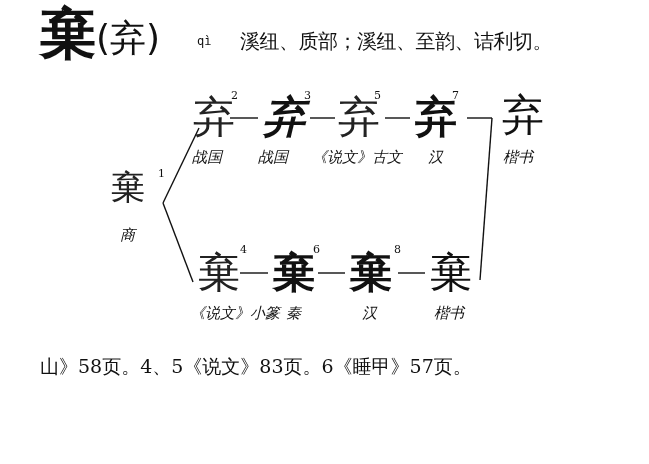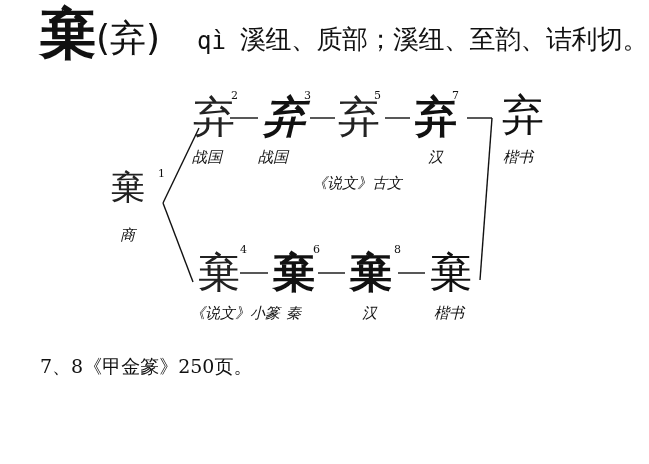--- a/index.html
+++ b/index.html
@@ -1,22 +1,22 @@
 <!DOCTYPE html>
 <html><head>
 <meta charset="utf-8">
 <style>
   html, body { margin:0; padding:0; background:#ffffff; }
   body { width:649px; height:464px; position:relative; overflow:hidden;
          font-family:"DejaVu Serif","Liberation Serif",serif; color:#111; }
   .abs { position:absolute; }
   .headword { left:40px; top:2px; font-size:56px; line-height:64px; font-weight:bold; font-family:"DejaVu Sans","Liberation Sans",sans-serif; }
   .headvariant { left:96px; top:18px; font-size:36px; line-height:40px; font-family:"DejaVu Sans","Liberation Sans",sans-serif; }
-  .pinyin { left:197px; top:30px; font-size:24px; line-height:22px; font-family:"DejaVu Sans Mono","Liberation Mono",monospace; }
-  .fanqie { left:240px; top:28px; font-size:26px; line-height:26px; font-family:Liberation Mono, monospace; letter-spacing:-0.5px; }
+  .pinyin { left:197px; top:30px; font-size:12px; line-height:22px; font-family:"DejaVu Sans Mono","Liberation Mono",monospace; }
+  .fanqie { left:240px; top:28px; font-size:20px; line-height:26px; font-family:Liberation Sans, sans-serif; letter-spacing:-0.5px; }
   .glyph { font-size:42px; line-height:46px; text-align:center; width:52px; font-family:"DejaVu Sans","Liberation Sans",sans-serif; }
   .g-seal { font-weight:normal; color:#222; font-family:"DejaVu Serif","Liberation Serif",serif; }
   .g-bold { font-weight:bold; }
   .sup { font-size:11px; line-height:12px; font-family:"DejaVu Serif","Liberation Serif",serif; }
   .lbl { font-size:15px; line-height:18px; white-space:nowrap; font-family:"DejaVu Serif","Liberation Serif",serif;font-style:italic; }
   .notes { left:40px; top:348px; width:560px; font-size:19px; line-height:37px; }
   .notes p { margin:0; }
   svg.lines { position:absolute; left:0; top:0; }
 </style>
 </head>
@@ -53,21 +53,21 @@
 <div class="abs glyph g-seal" style="left:188px;top:94px;">弃</div>
 <div class="abs sup" style="left:231px;top:90px;">2</div>
 <div class="abs lbl" style="left:192px;top:148px;">战国</div>
 
 <div class="abs glyph g-bold" style="left:258px;top:94px;font-style:italic;">弃</div>
 <div class="abs sup" style="left:304px;top:90px;">3</div>
 <div class="abs lbl" style="left:258px;top:148px;">战国</div>
 
 <div class="abs glyph g-seal" style="left:333px;top:94px;">弃</div>
 <div class="abs sup" style="left:374px;top:90px;">5</div>
-<div class="abs lbl" style="left:312px;top:148px;margin-top:26px;">《说文》古文</div>
+<div class="abs lbl" style="left:312px;top:148px;">《说文》古文</div>
 
 <div class="abs glyph g-bold" style="left:410px;top:94px;">弃</div>
 <div class="abs sup" style="left:452px;top:90px;">7</div>
 <div class="abs lbl" style="left:428px;top:148px;">汉</div>
 
 <div class="abs glyph" style="left:497px;top:92px;">弃</div>
 <div class="abs lbl" style="left:503px;top:148px;">楷书</div>
 
 <div class="abs glyph g-seal" style="left:193px;top:250px;">棄</div>
 <div class="abs sup" style="left:240px;top:244px;">4</div>
@@ -78,14 +78,14 @@
 <div class="abs lbl" style="left:286px;top:304px;">秦</div>
 
 <div class="abs glyph g-bold" style="left:345px;top:250px;">棄</div>
 <div class="abs sup" style="left:394px;top:244px;">8</div>
 <div class="abs lbl" style="left:362px;top:304px;">汉</div>
 
 <div class="abs glyph" style="left:425px;top:250px;">棄</div>
 <div class="abs lbl" style="left:434px;top:304px;">楷书</div>
 
 <div class="abs notes">
-  <p>7、8《甲金篆》250页。</p>
+  <p>山》58页。4、5《说文》83页。6《睡甲》57页。</p>
 </div>
 
 </body></html>

